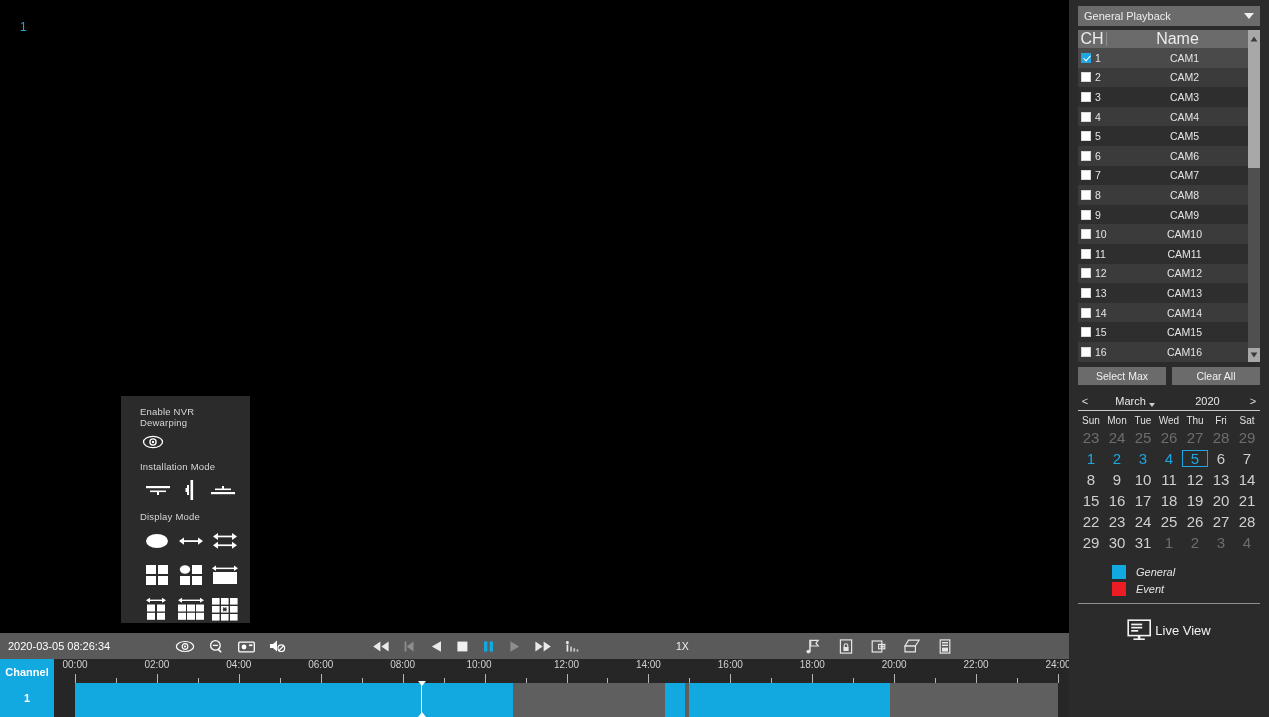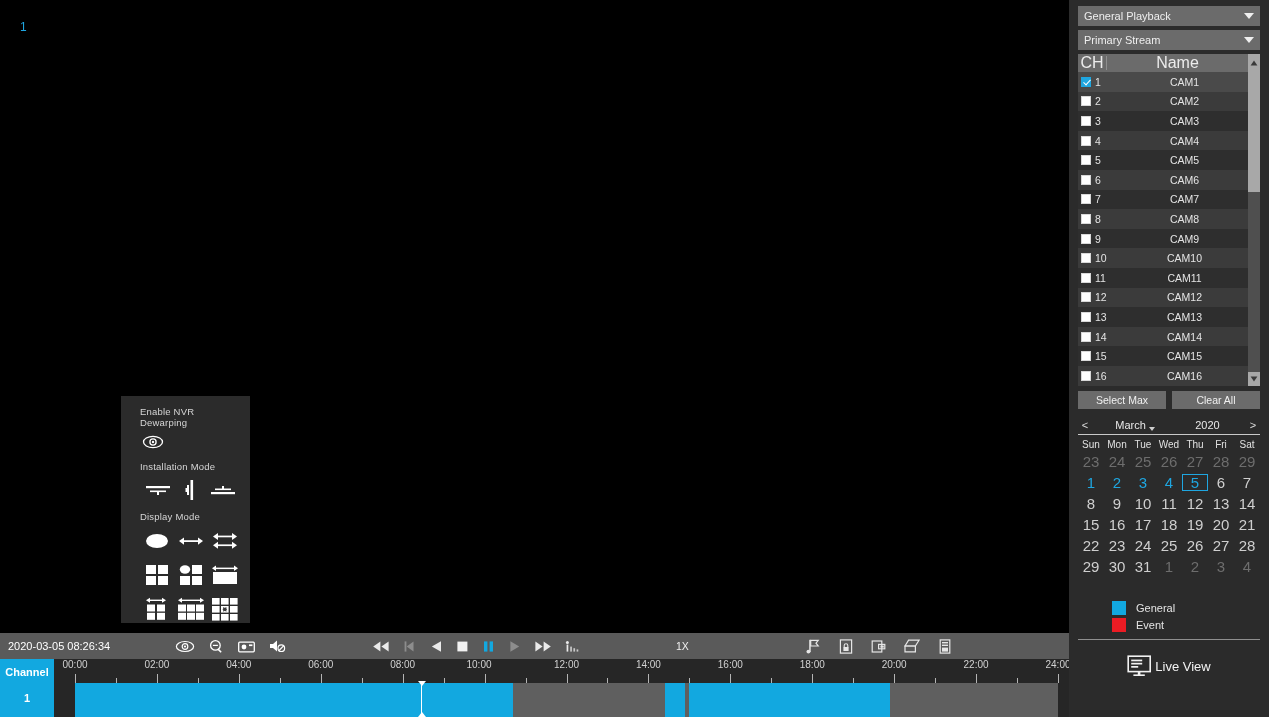--- a/index.html
+++ b/index.html
@@ -92,21 +92,21 @@
   #cal-head .yr { flex:1; text-align:center; cursor:pointer; }
 
   #cal-dow { display:grid; grid-template-columns:repeat(7,1fr); margin-top:4px; }
   #cal-dow div { text-align:center; font-size:10px; color:#e0e0e0; }
   #cal-grid { display:grid; grid-template-columns:repeat(7,1fr); margin-top:3px; row-gap:4px; }
   .cal-d { height:17px; display:flex; align-items:center; justify-content:center; font-size:15px; color:#cfcfcf; cursor:pointer; }
   .cal-d.out { color:#6d6d6d; }
   .cal-d.rec { color:#1fa6e0; }
   .cal-d.today { border:1px solid #1fa6e0; color:#1fa6e0; }
 
-  #legend { margin-top:26px; padding-left:34px; }
+  #legend { margin-top:14px; padding-left:34px;font-style:italic; }
   .lg-row { display:flex; align-items:center; gap:10px; margin-bottom:3px; }
   .lg-sw { width:14px; height:14px; }
   .lg-tx { font-size:11px; color:#e4e4e4; }
   #lg-divider { height:1px; background:#8f8f8f; margin:7px 0 0 0; }
 
   #liveview { margin-top:15px; display:flex; align-items:center; justify-content:center; gap:2px; cursor:pointer; }
   #liveview .tx { font-size:13px; color:#f2f2f2; }
 </style>
 </head>
 <body>
@@ -430,24 +430,20 @@
     <div id="tl-playhead" style="left: 420.802px;"></div>
   </div>
 
   <div id="right-panel">
 
     <div class="rp-select">
       <span>General Playback</span>
       <span class="caret"></span>
     </div>
 
-    <div class="rp-select">
-      <span>Primary Stream</span>
-      <span class="caret"></span>
-    </div>
 
     <div id="ch-header">
       <div class="c1">CH</div>
       <div class="sep"></div>
       <div class="c2">Name</div>
       <div class="sbtop">
         <svg width="8" height="6" viewBox="0 0 8 6">
             <polygon points="4,0.6 7.4,5.4 0.6,5.4" fill="#3a3a3a"></polygon>
           </svg>
       </div>

